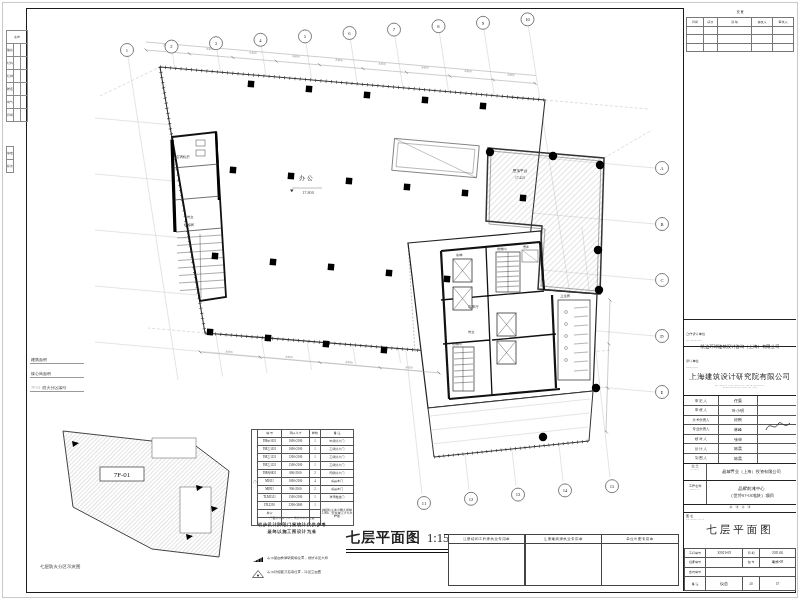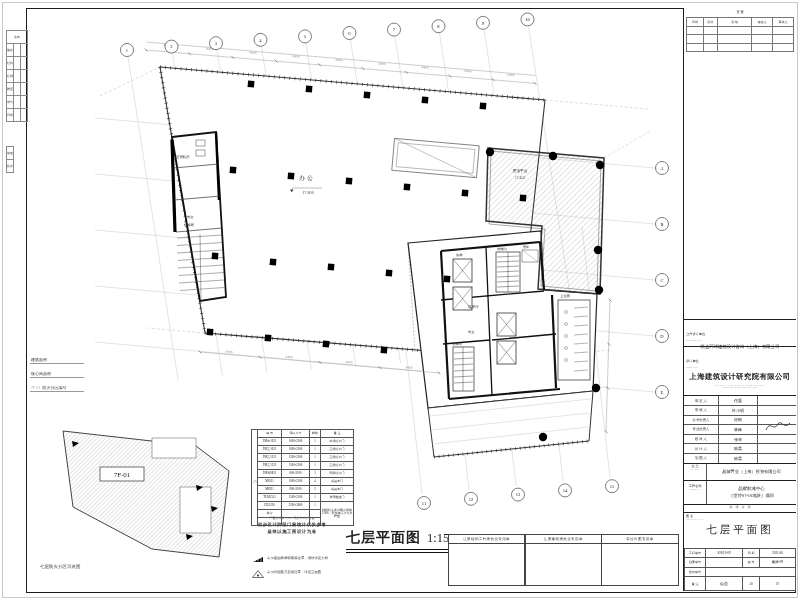--- a/index.html
+++ b/index.html
@@ -534,21 +534,21 @@
 
   <div class="tb-sec" style="height:24px;padding:1px 2px">
     <span class="lab-s">合作设计单位</span>
     <div class="lab-e">CO-DESIGNER</div>
     <div style="font-size:4.4px;text-align:center;margin-top:3px">凯达环球建筑设计咨询（上海）有限公司</div>
   </div>
 
   <div class="tb-sec" style="height:46px;padding:1px 2px">
     <span class="lab-s">设计单位</span>
     <div class="lab-e">DESIGNER</div>
-    <div style="font-size:7.4px;font-weight:bold;text-align:center;margin-top:4px;letter-spacing:.4px">上海建筑设计研究院有限公司</div>
+    <div style="font-size:7.4px;font-weight:normal;text-align:center;margin-top:4px;letter-spacing:.4px">上海建筑设计研究院有限公司</div>
     <div class="lab-e" style="text-align:center;margin-top:2px">SHANGHAI INSTITUTE OF ARCHITECTURAL</div>
     <div class="lab-e" style="text-align:center">DESIGN &amp; RESEARCH CO.,LTD</div>
   </div>
 
   <div class="tb-sec" style="position:relative">
     <div class="per-row" style="border-top:none">
         <div class="c1">审 定 人</div>
         <div class="c2">任重</div>
         <div class="c3"></div>
       </div>

